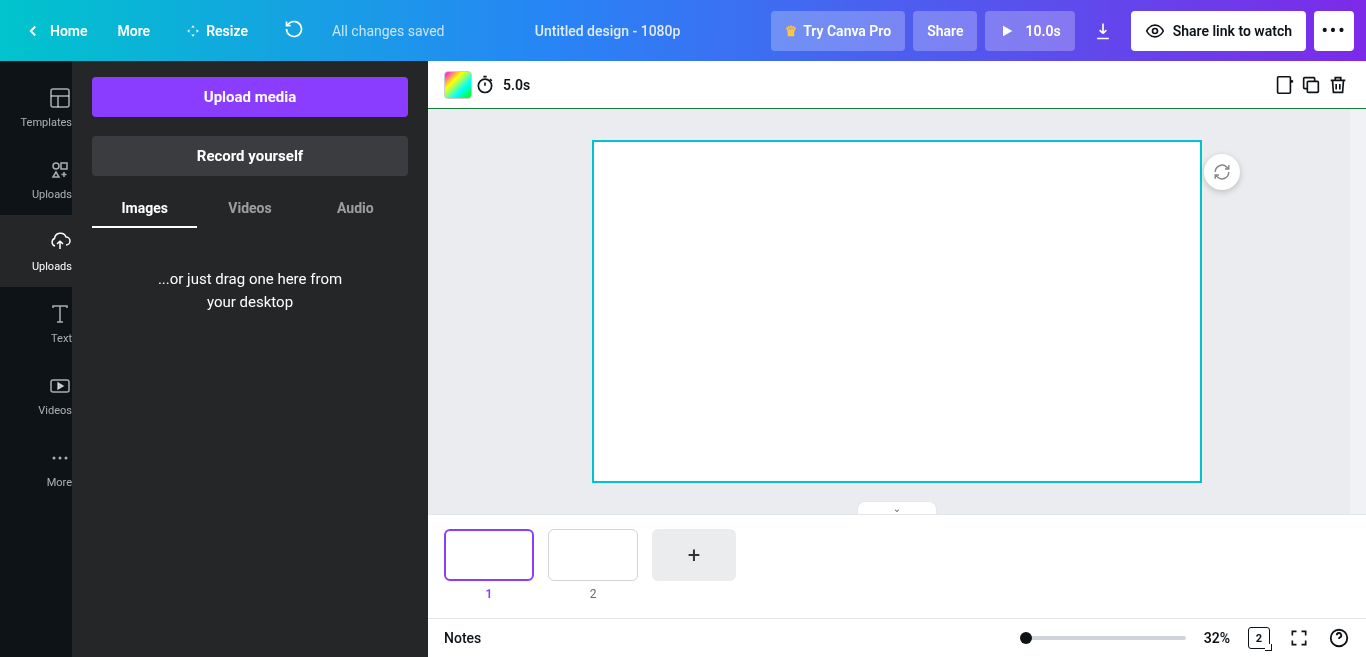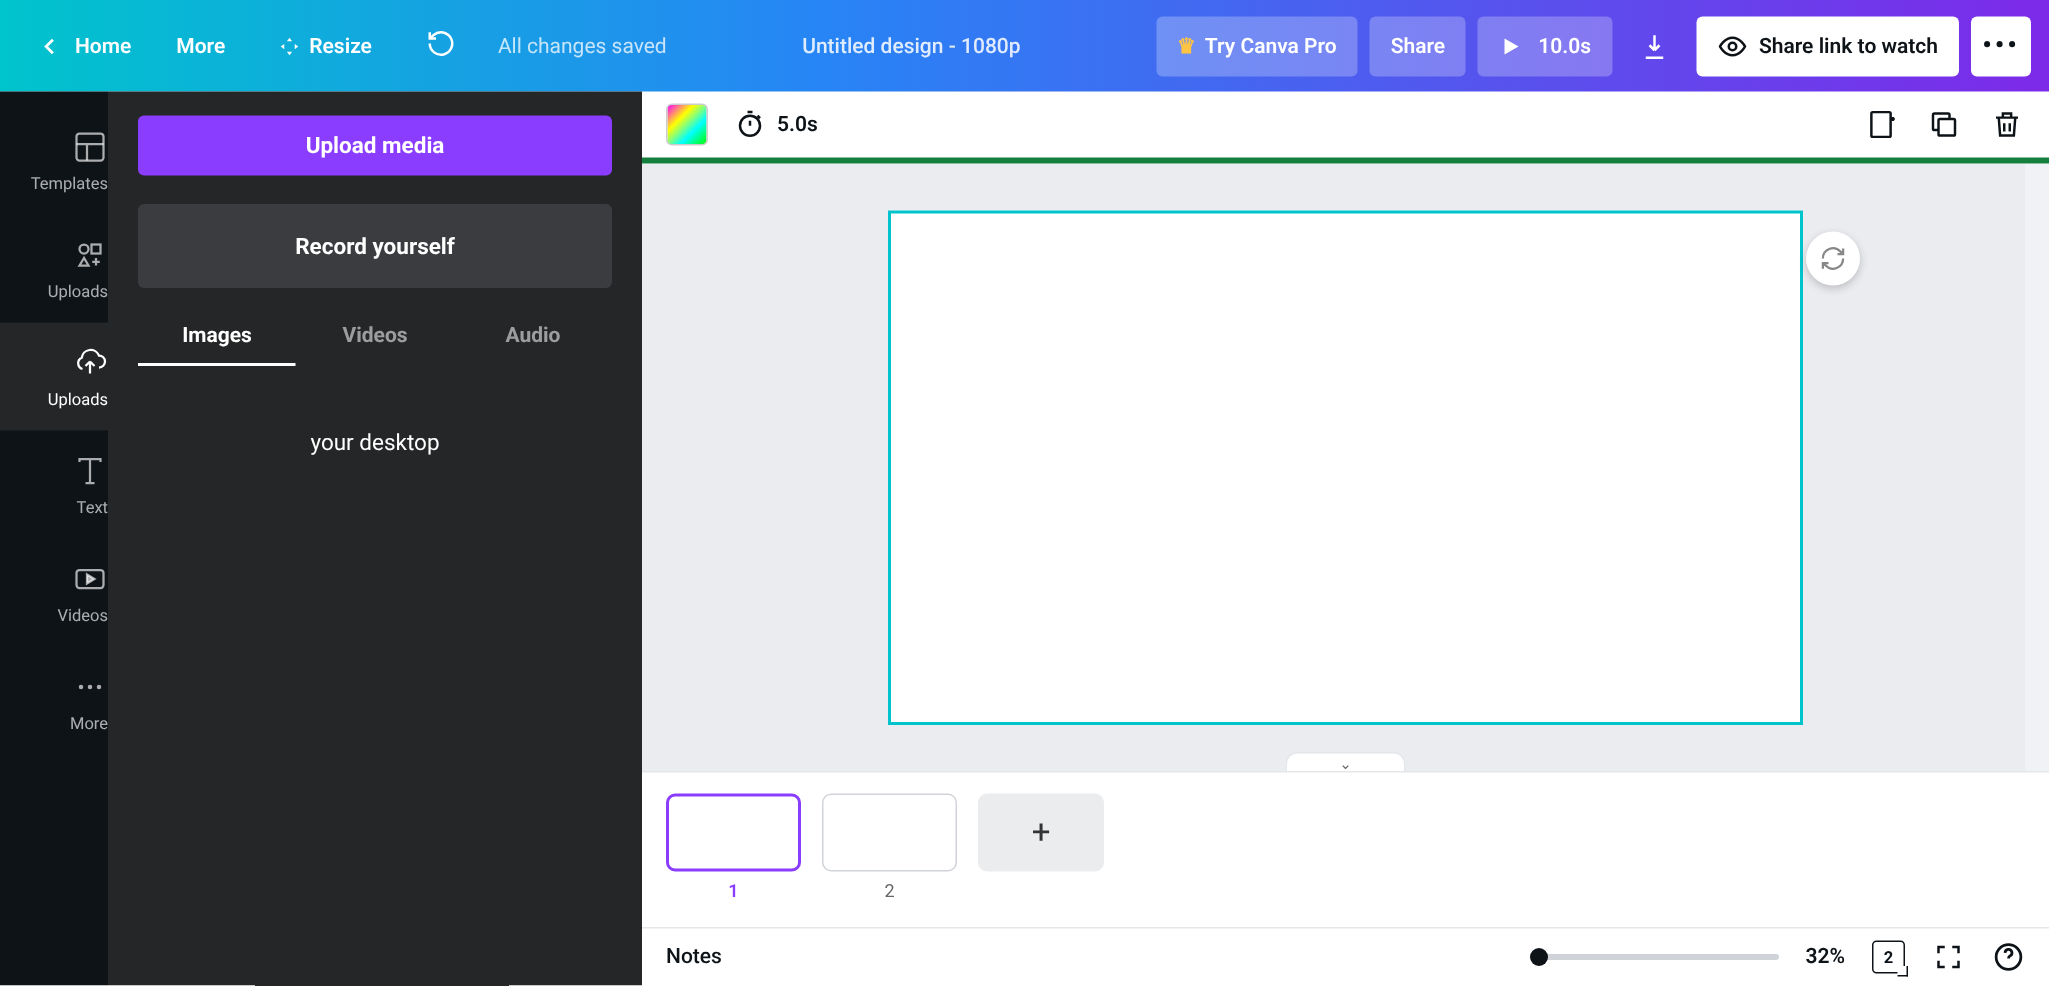--- a/index.html
+++ b/index.html
@@ -20,28 +20,28 @@
 .btn.icon-only{width:40px;padding:0;justify-content:center}
 .btn.download{background:transparent;color:#fff}
 .crown{color:#ffc444;margin-right:6px}
 .body{flex:1;display:flex;min-height:0}
 .rail{width:72px;background:#0e1318;display:flex;flex-direction:column;align-items:center;padding-top:10px}
 .rail-item{width:72px;height:72px;display:flex;flex-direction:column;align-items:flex-end;justify-content:center;gap:6px;color:rgba(255,255,255,.65);font-size:11px;cursor:pointer}
 .rail-item.active{background:#252627;color:#fff;border-radius:0}
 .rail-item svg{width:24px;height:24px}
 .side-panel{width:356px;background:#252627;color:#fff;padding:16px 20px 0;display:flex;flex-direction:column;position:relative}
 .side-panel .primary-btn{height:40px;border-radius:4px;background:#8b3dff;color:#fff;display:flex;align-items:center;justify-content:center;font-weight:700;font-size:15px;cursor:pointer;margin-bottom:19px}
-.side-panel .secondary-btn{height:56px;border-radius:4px;background:#3a3c3f;color:#fff;display:flex;align-items:center;justify-content:center;font-weight:700;font-size:15px;cursor:pointer;margin-bottom:14px}
+.side-panel .secondary-btn{height:40px;border-radius:4px;background:#3a3c3f;color:#fff;display:flex;align-items:center;justify-content:center;font-weight:700;font-size:15px;cursor:pointer;margin-bottom:14px}
 .tabs{display:flex;gap:0;margin-bottom:20px}
 .tab{flex:1;text-align:center;padding:10px 0;color:rgba(255,255,255,.55);font-weight:700;font-size:14px;cursor:pointer}
 .tab.active{color:#fff;border-bottom:2px solid #fff}
 .drag-text{text-align:center;color:#fff;font-size:15px;line-height:1.5;margin-top:20px}
 .collapse{position:absolute;right:-14px;top:50%;transform:translateY(-50%);width:16px;height:80px;background:#252627;border-radius:0 8px 8px 0;display:flex;align-items:center;justify-content:center;cursor:pointer;color:#fff;font-size:10px}
 .canvas-area{flex:1;display:flex;flex-direction:column;min-width:0}
-.canvas-toolbar{height:48px;border-bottom:4px solid #15803d;display:flex;align-items:center;padding:0 16px;gap:18px}
+.canvas-toolbar{height:48px;border-bottom:1px solid #15803d;display:flex;align-items:center;padding:0 16px;gap:3px}
 .color-swatch{width:28px;height:28px;border-radius:4px;background:linear-gradient(135deg,#ff00ff,#ffff00,#00ffff,#00ff00);cursor:pointer;border:1px solid #ccc}
 .duration{display:flex;align-items:center;gap:8px;cursor:pointer;font-size:14px;font-weight:600;color:#0e1318}
 .duration svg{width:20px;height:20px}
 .canvas-toolbar .spacer{flex:1}
 .tb-icon{width:24px;height:24px;cursor:pointer;color:#0e1318;display:flex;align-items:center;justify-content:center}
 .canvas-viewport{flex:1;background:#ebecf0;display:flex;align-items:center;justify-content:center;position:relative;overflow:auto}
 .design-frame{width:610px;height:343px;background:#fff;border:2px solid #00c4cc;position:relative}
 .refresh-badge{position:absolute;top:12px;right:-40px;width:36px;height:36px;border-radius:50%;background:#fff;box-shadow:0 2px 6px rgba(0,0,0,.2);display:flex;align-items:center;justify-content:center;color:#888;cursor:pointer}
 .scroll-right{position:absolute;right:0;top:0;width:16px;height:100%;background:#f1f2f5}
 .expand-tab{position:absolute;bottom:-1px;left:50%;transform:translateX(-50%);width:80px;height:14px;background:#fff;border:1px solid #e4e7ea;border-bottom:none;border-radius:8px 8px 0 0;display:flex;align-items:center;justify-content:center;cursor:pointer;color:#666;font-size:10px}
@@ -174,20 +174,21 @@
       </div>
     <div class="secondary-btn">
         <span>Record yourself</span>
       </div>
     <div class="tabs">
       <div class="tab active"><span>Images</span></div>
       <div class="tab"><span>Videos</span></div>
       <div class="tab"><span>Audio</span></div>
     </div>
     <div class="drag-text">
+      <div>...or just drag one here from</div>
       <div>your desktop</div>
     </div>
     <div class="collapse">
         <span>◀</span>
       </div>
   </div>
 
   <div class="canvas-area">
     <div class="canvas-toolbar">
       <div class="color-swatch"></div>

